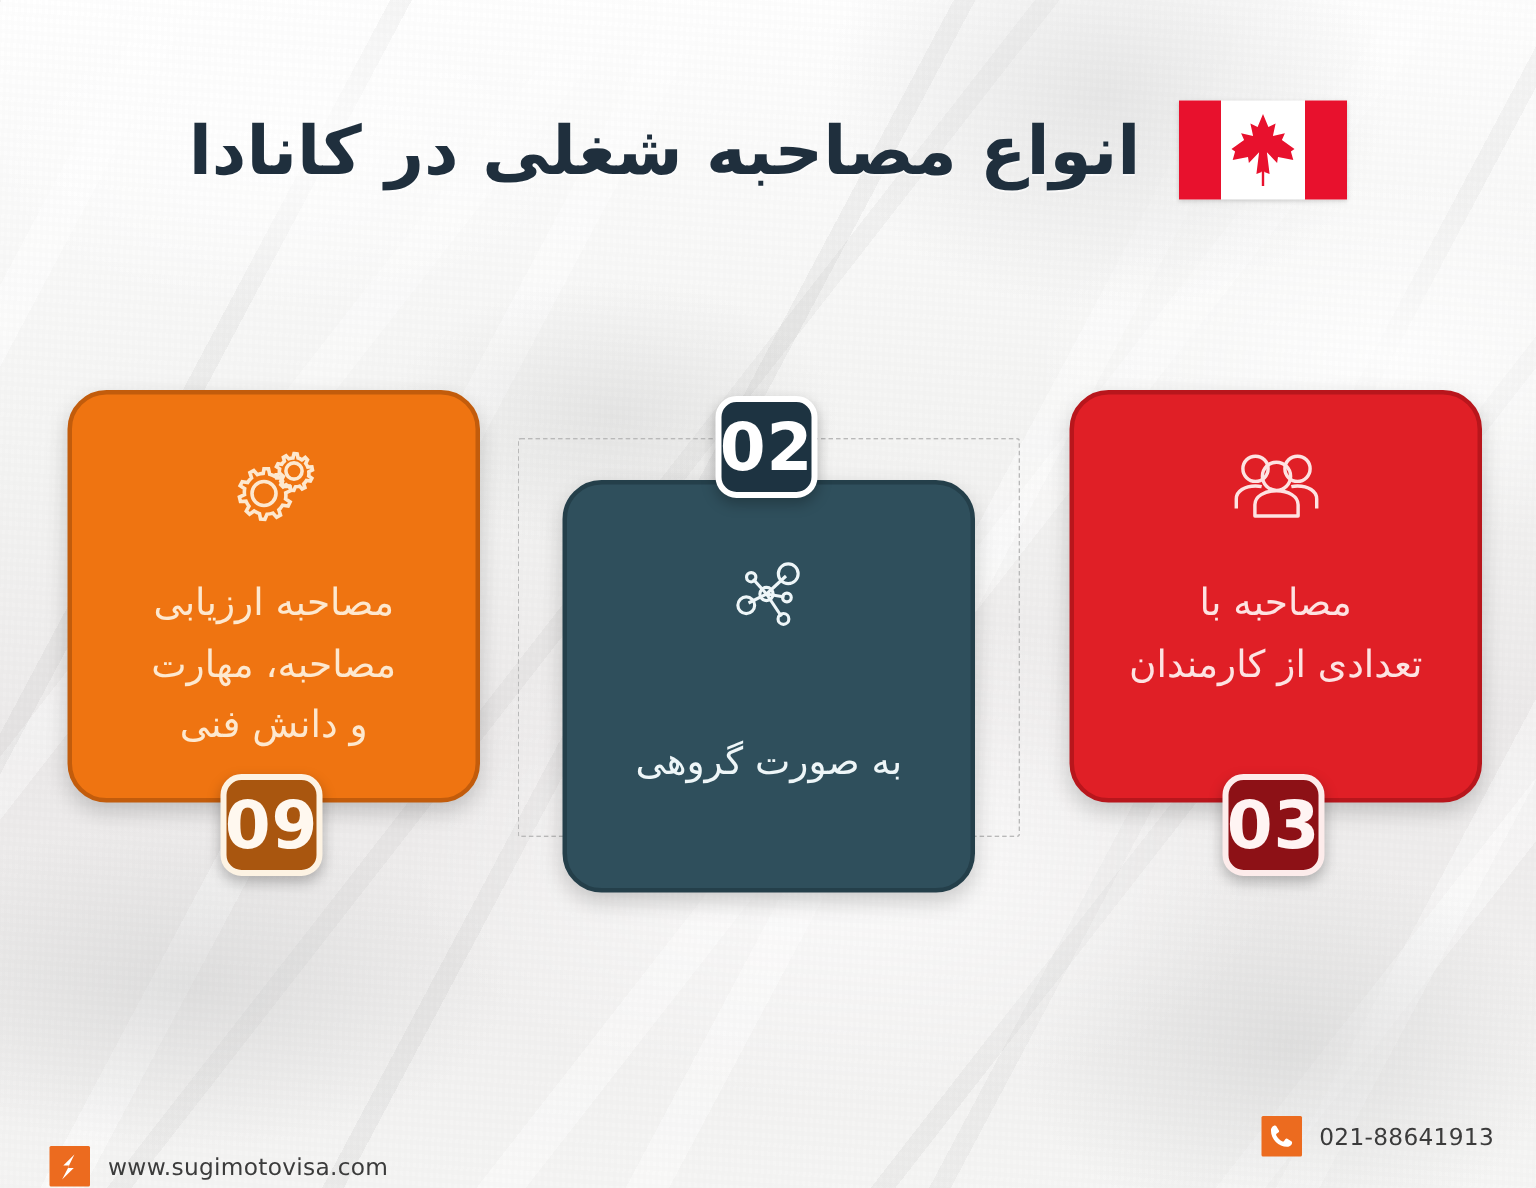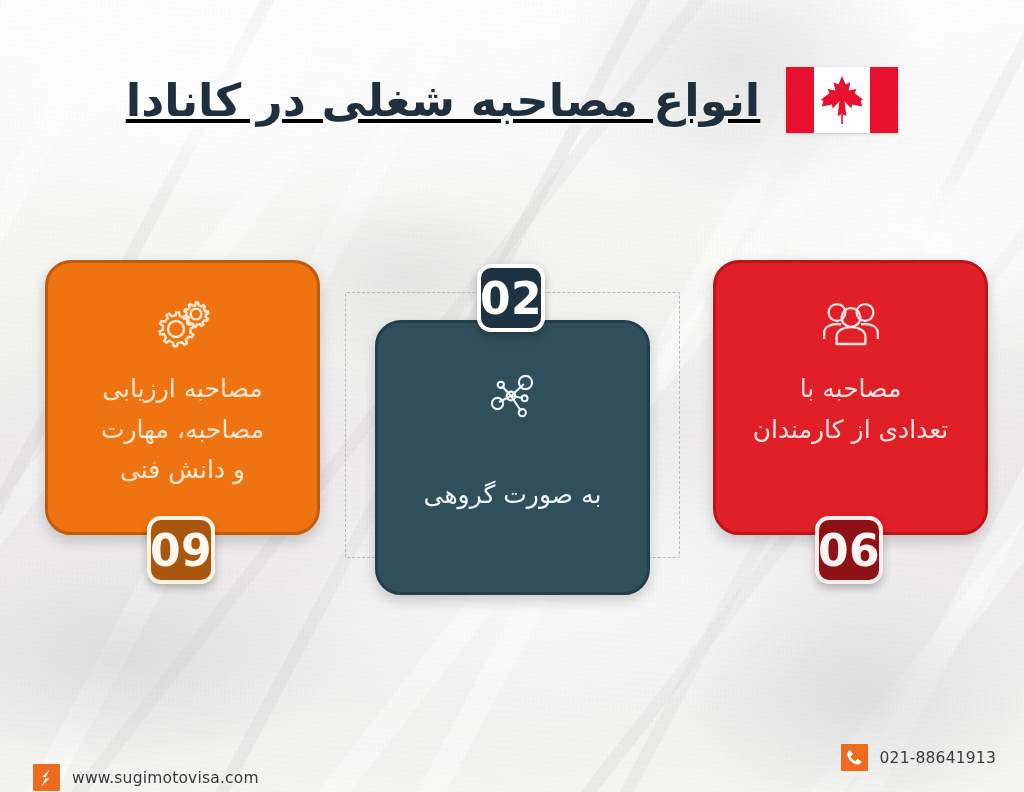--- a/index.html
+++ b/index.html
@@ -30,21 +30,21 @@
   #paper-grain{
     position:absolute;inset:0;opacity:.5;pointer-events:none;
     background-image:
       repeating-linear-gradient(92deg, rgba(0,0,0,.012) 0 2px, rgba(255,255,255,.012) 2px 4px),
       repeating-linear-gradient(4deg, rgba(0,0,0,.01) 0 3px, rgba(255,255,255,.01) 3px 6px);
   }
 
   
   #header{
     position:absolute;left:0;top:56px;width:1024px;height:88px;
-    display:flex;flex-direction:row-reverse;align-items:center;justify-content:center;gap:26px;text-decoration:underline;
+    display:flex;flex-direction:row-reverse;align-items:center;justify-content:center;gap:26px;
   }
   #title{
     font-family:"DejaVu Sans","Liberation Sans",sans-serif;
     font-size:45px;font-weight:bold;color:#1f2f3d;
     letter-spacing:-.5px;white-space:nowrap;line-height:1;
     direction:rtl;
     text-shadow:0 1px 0 rgba(255,255,255,.6);
   }
   #flag{
     width:112px;height:66px;position:relative;flex:0 0 auto;
@@ -61,20 +61,21 @@
     position:absolute;left:345px;top:292px;width:335px;height:266px;
     border:1.5px dashed #b9b9b9;border-radius:2px;
     box-sizing:border-box;
   }
 
   
   .card{
     position:absolute;box-sizing:border-box;border-radius:26px;
     display:flex;flex-direction:column;align-items:center;
     box-shadow:0 6px 14px rgba(0,0,0,.18);
+    gap:13px;
   }
   .card .icon{margin-top:30px;height:62px;display:flex;align-items:center;justify-content:center;}
   .card .ctext{
     margin-top:14px;width:100%;padding:0 14px;box-sizing:border-box;
     text-align:center;direction:rtl;
     font-size:25px;line-height:1.62;font-weight:500;
   }
   .card .ctext div{white-space:nowrap;}
 
   #card1{
@@ -193,21 +194,21 @@
         <circle cx="30" cy="20.5" r="9.4"></circle>
         <path d="M15.6 47 L15.6 39.5 C15.6 33.9 22 30.2 30 30.2 C38 30.2 44.4 33.9 44.4 39.5 L44.4 47 Z"></path>
       </g>
     </svg>
   </div>
   <div class="ctext">
     <div>مصاحبه با</div>
     <div>تعدادی از کارمندان</div>
   </div>
 </div>
-<div class="badge" id="badge3">06</div>
+<div class="badge" id="badge3">03</div>
 
 <div class="foot" id="foot-left">
   <div class="fbox">
     <svg width="18" height="20" viewBox="0 0 18 20">
       <path d="M11.6 1.6 L4.2 9.0 L8.2 9.0 L3.4 18.4 L11.2 10.6 L7.2 10.6 Z" fill="#ffffff"></path>
     </svg>
   </div>
   <span class="ftext">www.sugimotovisa.com</span>
 </div>
 

